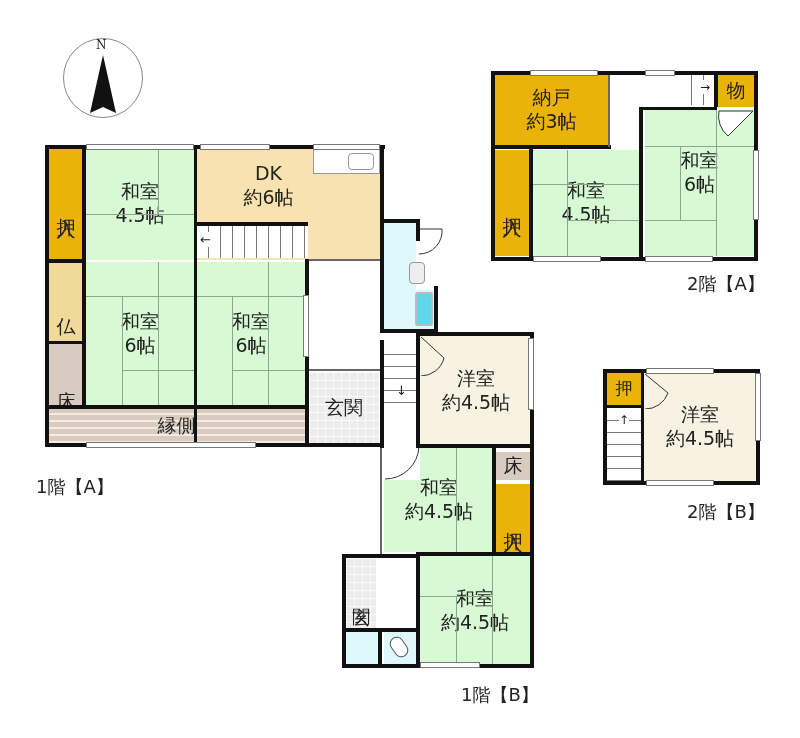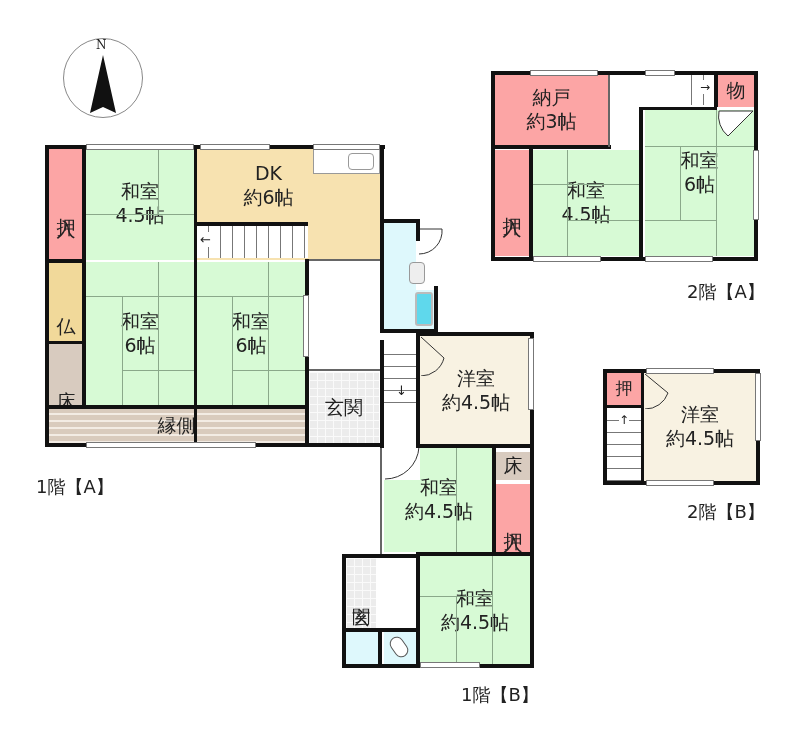--- a/index.html
+++ b/index.html
@@ -7,21 +7,21 @@
          font-family:"DejaVu Sans","Liberation Sans",sans-serif; color:#222; }
   .abs { position:absolute; box-sizing:border-box; }
   .room { position:absolute; box-sizing:border-box; display:flex; align-items:center;
           justify-content:center; text-align:center; font-size:19px; line-height:1.25; color:#222; }
   .vert { writing-mode:vertical-rl; text-orientation:upright; letter-spacing:1px; }
   .wall { position:absolute; background:#111; }
   .thin { position:absolute; background:#666; }
   .win  { position:absolute; background:#fff; border:1px solid #777; box-sizing:border-box; }
   .tatami-line { position:absolute; background:#8aa88a; }
   .green { background:#d7fad5; }
-  .pink  { background:#fca5a5; }
+  .pink  { background:#eab308; }
   .beige { background:#f7e2b0; }
   .gold  { background:#f1d99a; }
   .cream { background:#f8f2e2; }
   .tan   { background:#d8cbbf; }
   .blue  { background:#def8fc; }
   .tile  { background-color:#ececec;
            background-image:linear-gradient(#fafafa 1px, transparent 1px),
                             linear-gradient(90deg,#fafafa 1px, transparent 1px);
            background-size:8px 8px; }
   .engawa { background:repeating-linear-gradient(#d9cbbd 0 5px, #f3ece4 5px 7px); }
@@ -259,21 +259,21 @@
   <div class="wall" style="left:639px;top:107px;width:4px;height:152px;"></div>
   <div class="wall" style="left:639px;top:107px;width:78px;height:3px;"></div>
   <div class="wall" style="left:714px;top:71px;width:4px;height:36px;"></div>
   <div class="thin" style="left:608px;top:75px;width:2px;height:72px;"></div>
   <div class="win" style="left:530px;top:70px;width:68px;height:6px;"></div>
   <div class="win" style="left:645px;top:70px;width:30px;height:6px;"></div>
   <div class="win" style="left:753px;top:150px;width:6px;height:70px;"></div>
   <div class="win" style="left:533px;top:256px;width:68px;height:6px;"></div>
   <div class="win" style="left:645px;top:256px;width:68px;height:6px;"></div>
 
-  <div class="label" style="left:687px;top:280px;">2階【A】</div>
+  <div class="label" style="left:687px;top:272px;">2階【A】</div>
 </div>
 
 <div>
   <div class="room pink" style="left:607px;top:373px;width:34px;height:32px;font-size:17px;">
       <span>押</span>
     </div>
   <div class="abs stairs-v" style="left:607px;top:409px;width:34px;height:72px;">
     <span class="abs" style="left:12px;top:4px;font-size:12px;background:#fff;">↑</span>
   </div>
   <div class="room cream" style="left:644px;top:373px;width:112px;height:108px;">

